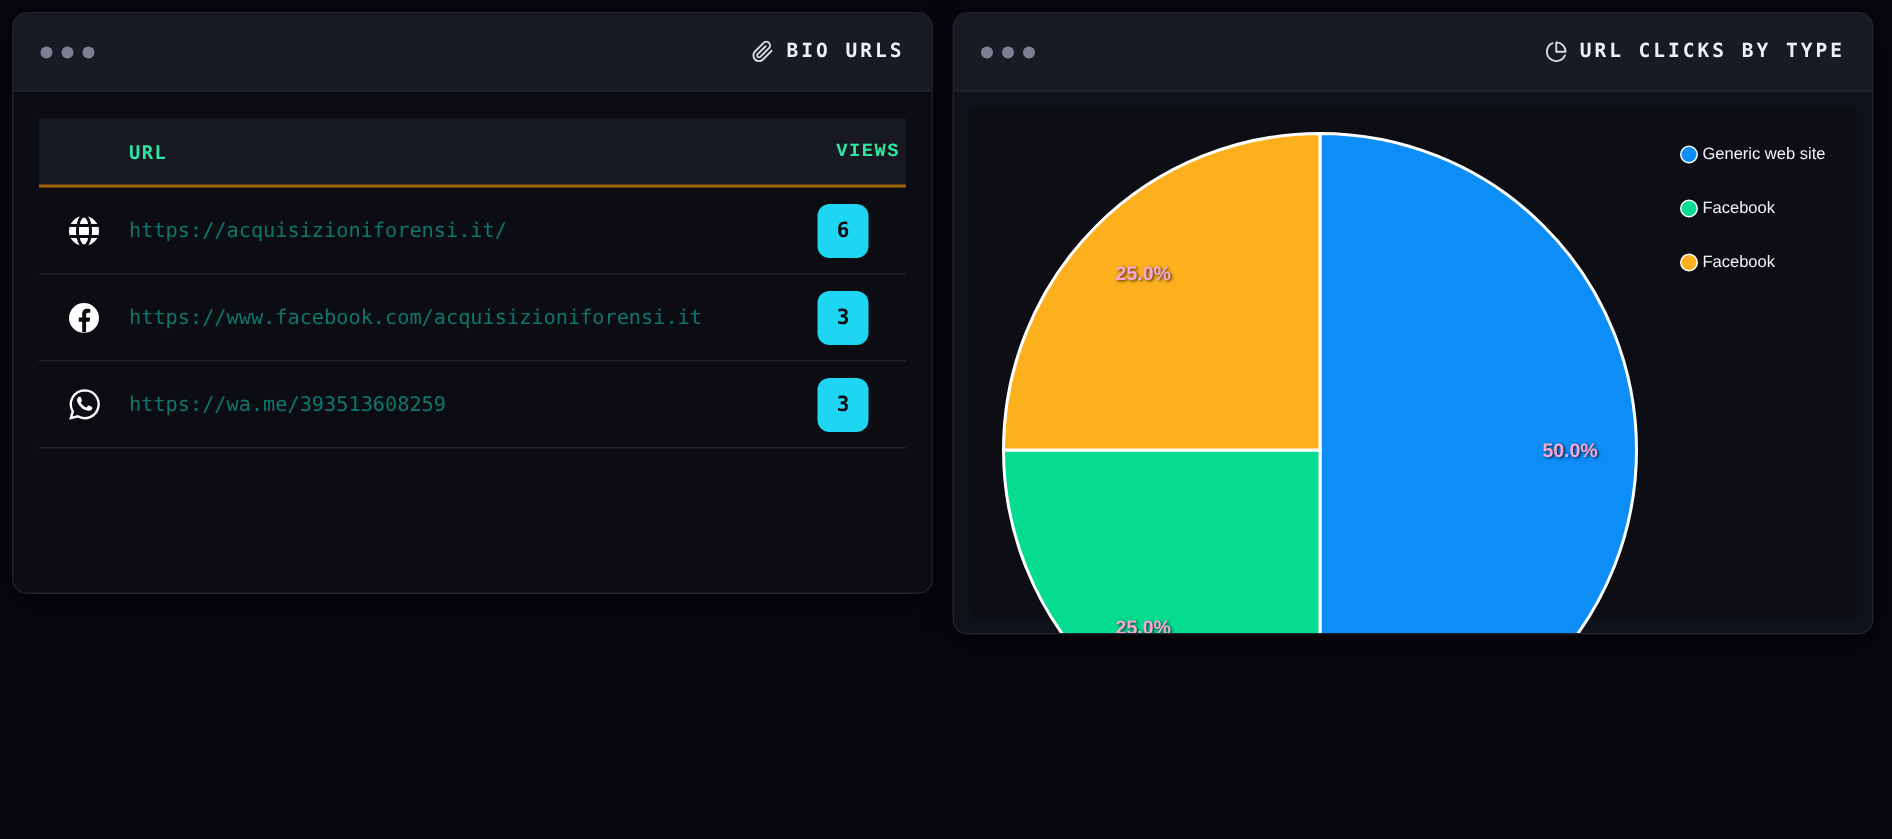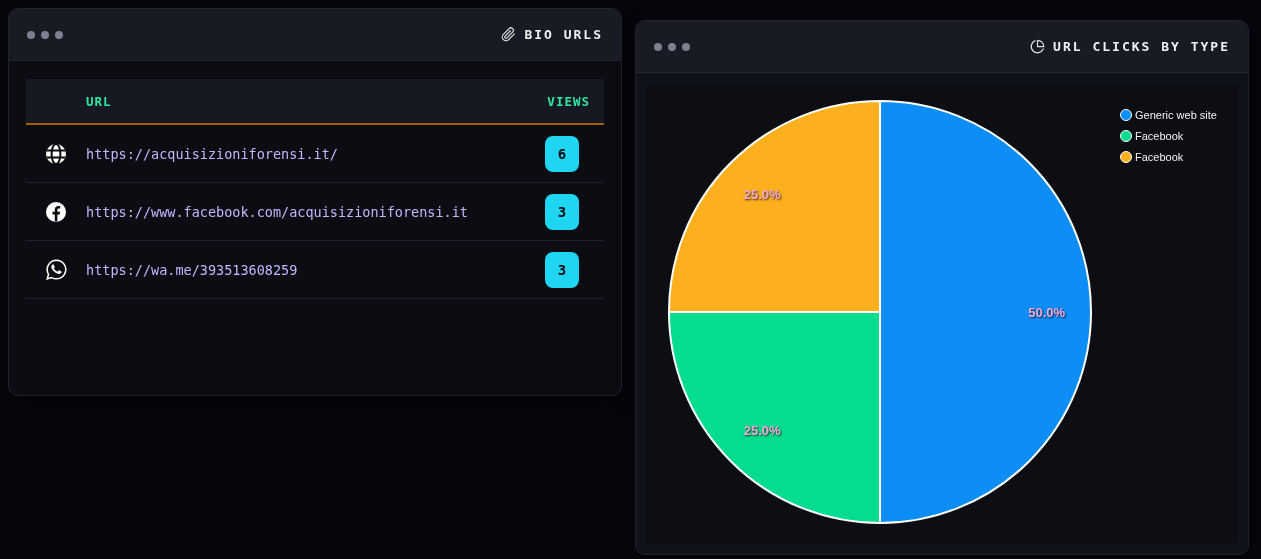--- a/index.html
+++ b/index.html
@@ -13,21 +13,21 @@
   }
   .panel {
     position:absolute;
     background:#0c0d13;
     border:1px solid #20222c;
     border-radius:10px;
     box-shadow:0 6px 18px rgba(0,0,0,.55);
     overflow:hidden;
   }
   #left-panel  { left:8px;   top:8px; width:614px; height:388px; }
-  #right-panel { left:635px; top:20px; width:614px; height:535px; background:#101219; }
+  #right-panel { left:635px; top:8px; width:614px; height:415px; background:#101219; }
 
   .panel-header {
     height:52px;
     background:#191b24;
     border-bottom:1px solid #23252f;
     display:flex; align-items:center;
     padding:0 18px;
   }
   .dots { display:flex; gap:6px; }
   .dot { width:8px; height:8px; border-radius:50%; background:#7c8090; }
@@ -42,30 +42,30 @@
   
   .table-wrap { padding:18px 17px 0 17px; }
   .thead {
     height:46px; background:#171922;
     display:flex; align-items:center;
     border-bottom:2px solid #a16207;
     font-size:12.5px; font-weight:bold; letter-spacing:1px;
     color:#2ee6a0;
   }
   .thead .th-url   { padding-left:60px; }
-  .thead .th-views { margin-left:auto; padding-right:14px; }
+  .thead .th-views { margin-left:auto; padding-right:4px;font-family:Liberation Mono, monospace; }
 
   .trow {
     height:58px;
     display:flex; align-items:center;
     border-bottom:1px solid #20222c;
   }
   .cell-icon { width:60px; display:flex; justify-content:center; align-items:center; }
   .cell-icon svg { display:block; }
-  .cell-url { flex:1; font-size:13.5px; color:#c4b5fd; white-space:nowrap; }
+  .cell-url { flex:1; font-size:13.5px; color:#0f766e; white-space:nowrap; }
   .cell-views { margin-right:25px; }
   .badge {
     width:34px; height:36px; border-radius:8px;
     background:#1fd6f2; color:#0a0b10;
     display:flex; align-items:center; justify-content:center;
     font-size:14px; font-weight:bold;
   }
 
   
   .chart-area {
@@ -77,21 +77,21 @@
     position:absolute;
     transform:translate(-50%,-50%);
     font-family:"Liberation Sans","DejaVu Sans",sans-serif;
     font-size:13px; font-weight:bold; color:#f9a8d4;
     text-shadow:1px 1px 2px rgba(0,0,0,.75);
     white-space:nowrap;
     pointer-events:none;
   }
   .legend {
     position:absolute;
-    display:flex; flex-direction:column; gap:9px;
+    display:flex; flex-direction:column; gap:24px;
   }
   .legend-item { display:flex; align-items:center; gap:3px; }
   .legend-swatch {
     width:12px; height:12px; border-radius:50%;
     border:1.5px solid #ffffff;
   }
   .legend-label {
     font-family:"Liberation Sans","DejaVu Sans",sans-serif;
     font-size:11px; color:#f2f3f6;
   }

